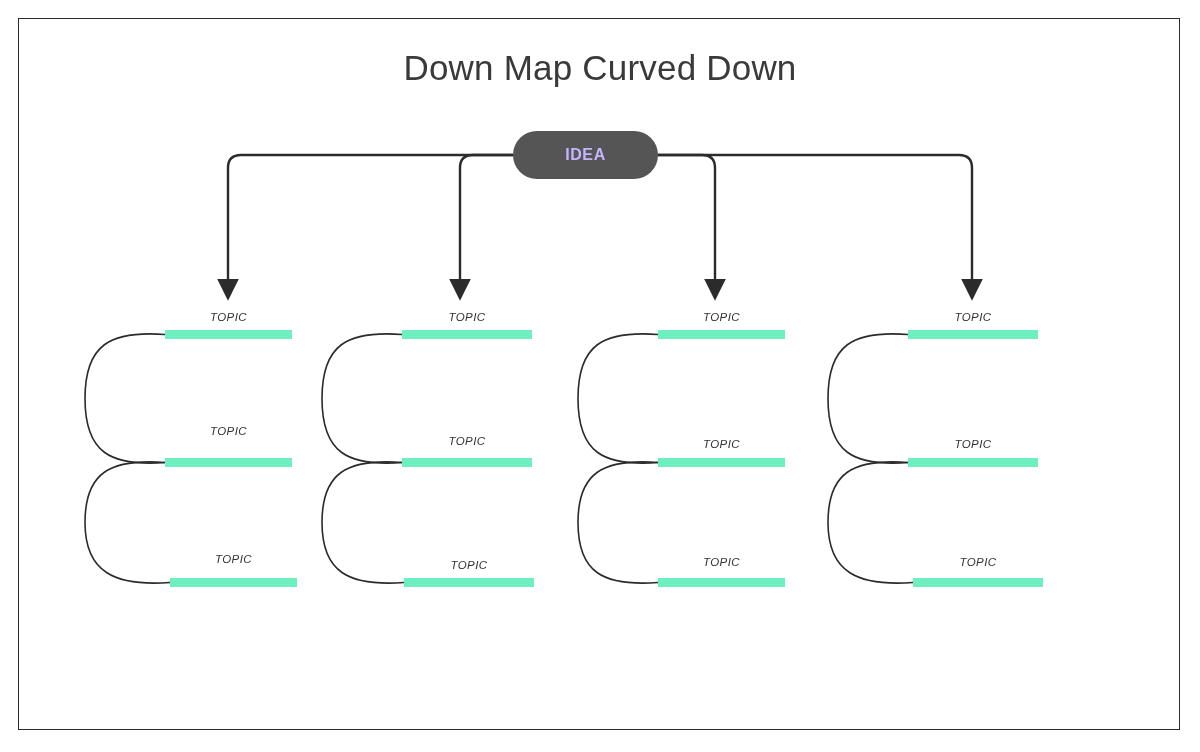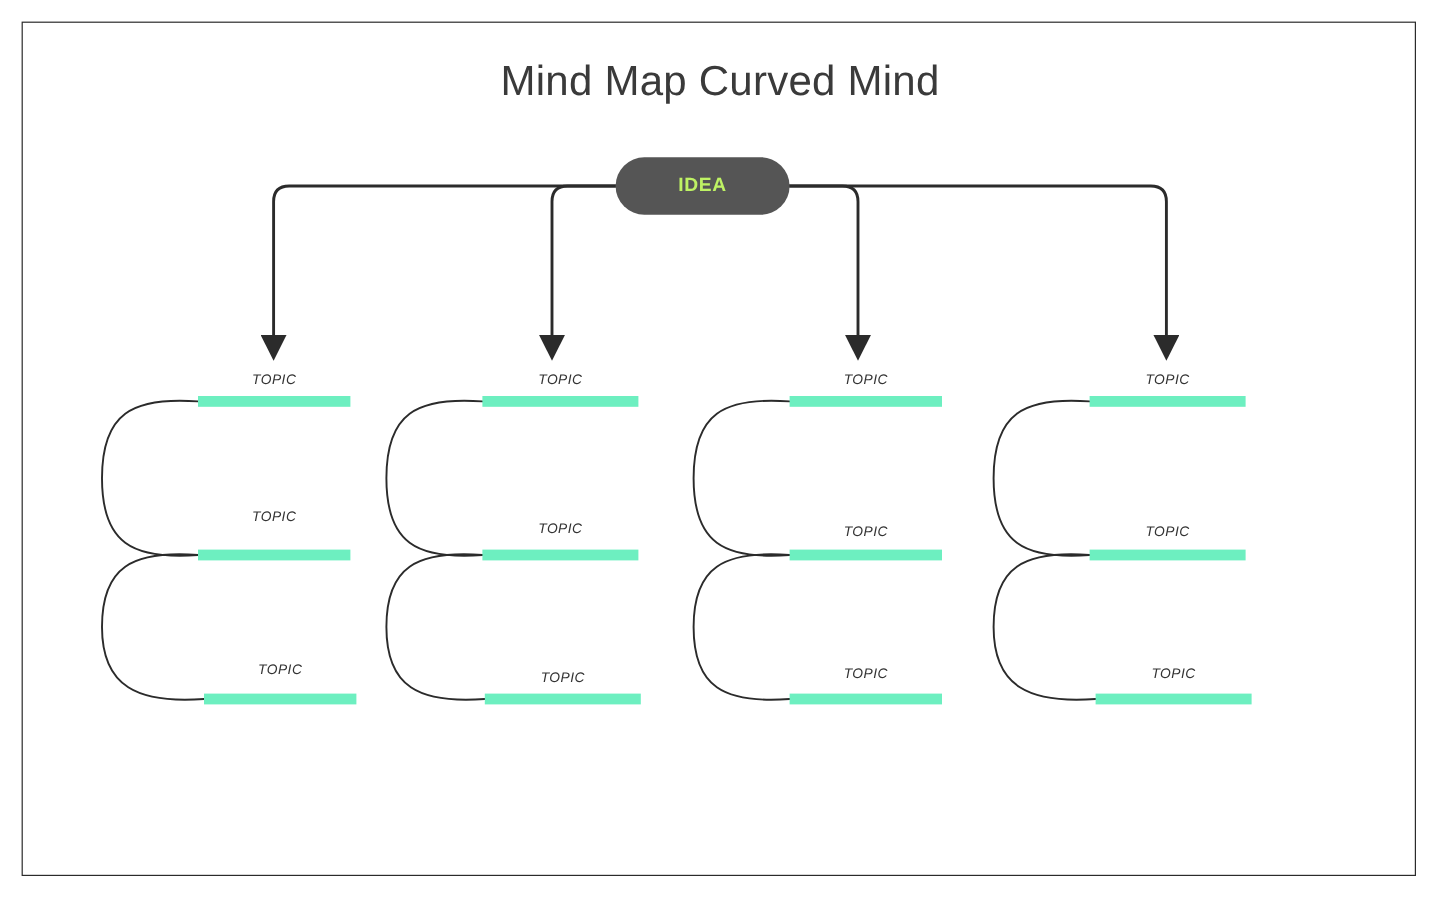--- a/index.html
+++ b/index.html
@@ -44,21 +44,21 @@
     width: 1200px;
     height: 752px;
   }
   .idea-node {
     position: absolute;
     display: flex;
     align-items: center;
     justify-content: center;
     background: #555555;
     border-radius: 28px;
-    color: #bef264;
+    color: #c4b5fd;
     font-size: 16px;
     font-weight: bold;
     letter-spacing: 0.6px;
   }
   .topic-label {
     position: absolute;
     font-size: 11.5px;
     color: #333333;
     letter-spacing: 0.4px;
     text-align: center;
@@ -72,21 +72,21 @@
     border-radius: 0;
   }
 </style>
 </head>
 <body>
 
 <div id="canvas">
 
   <div id="page-border"></div>
 
-  <div id="title">Mind Map Curved Mind</div>
+  <div id="title">Down Map Curved Down</div>
 
   <svg id="diagram-svg" viewBox="0 0 1200 752" xmlns="http://www.w3.org/2000/svg">
     <defs>
       <marker id="arrowhead" markerWidth="9" markerHeight="9" refX="1.2" refY="4.5" orient="auto" markerUnits="strokeWidth">
         <path d="M 0 0 L 9 4.5 L 0 9 z" fill="#2b2b2b"></path>
       </marker>
     </defs>
     <g id="trunk-group">
         <path d="M 513 155 H 241 Q 228 155 228 168 V 282" fill="none" stroke="#2b2b2b" stroke-width="2.4" stroke-linecap="round" marker-end="url(#arrowhead)"></path>
         <path d="M 513 155 H 473 Q 460 155 460 168 V 282" fill="none" stroke="#2b2b2b" stroke-width="2.4" stroke-linecap="round" marker-end="url(#arrowhead)"></path>

